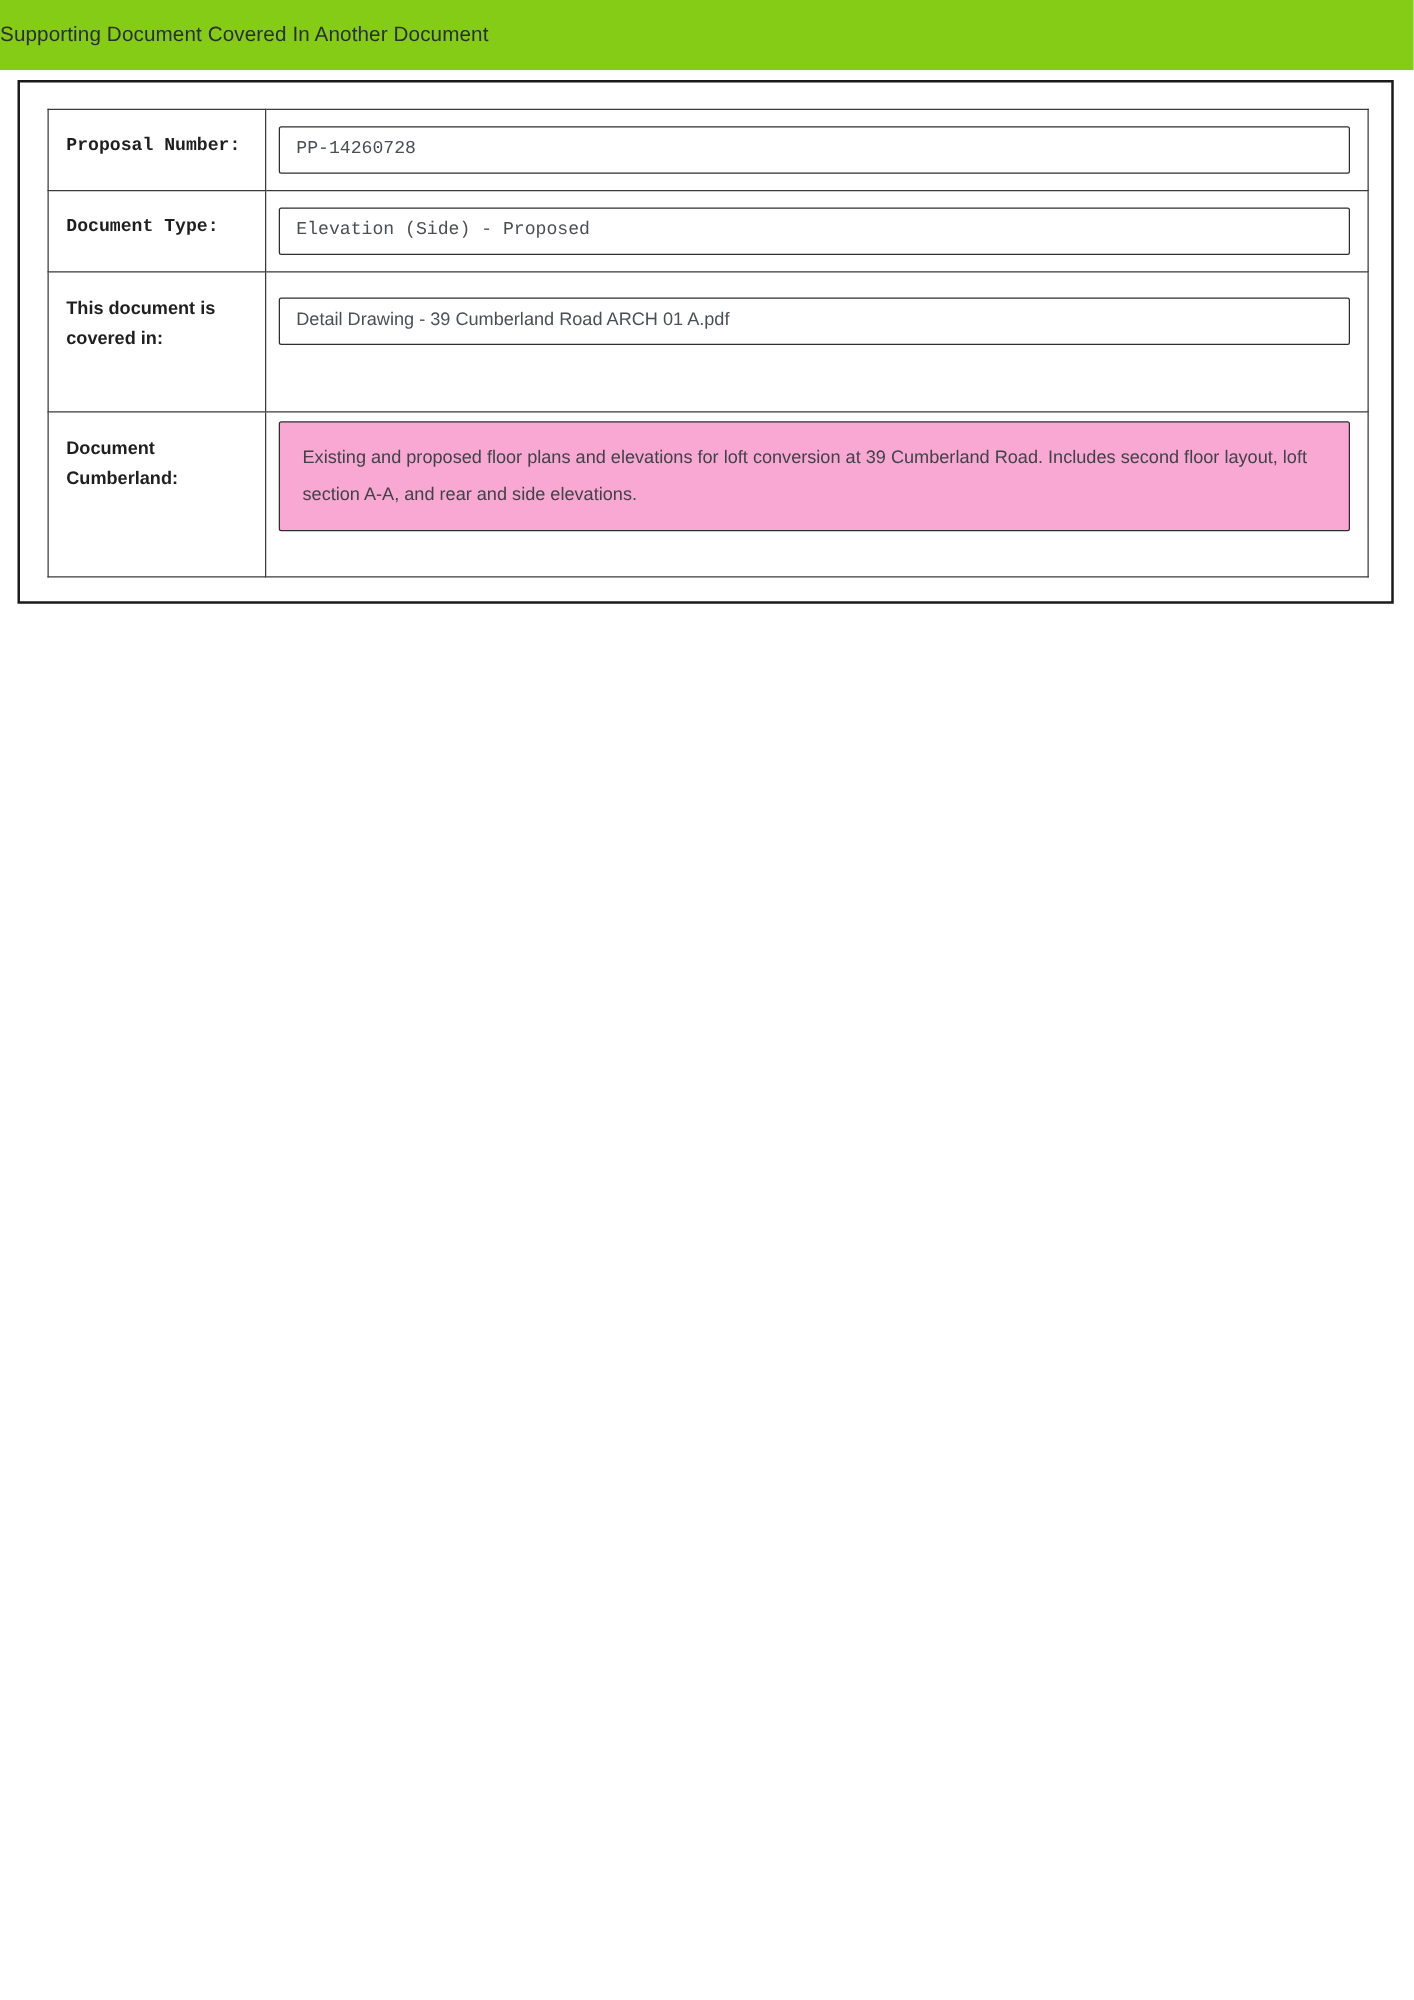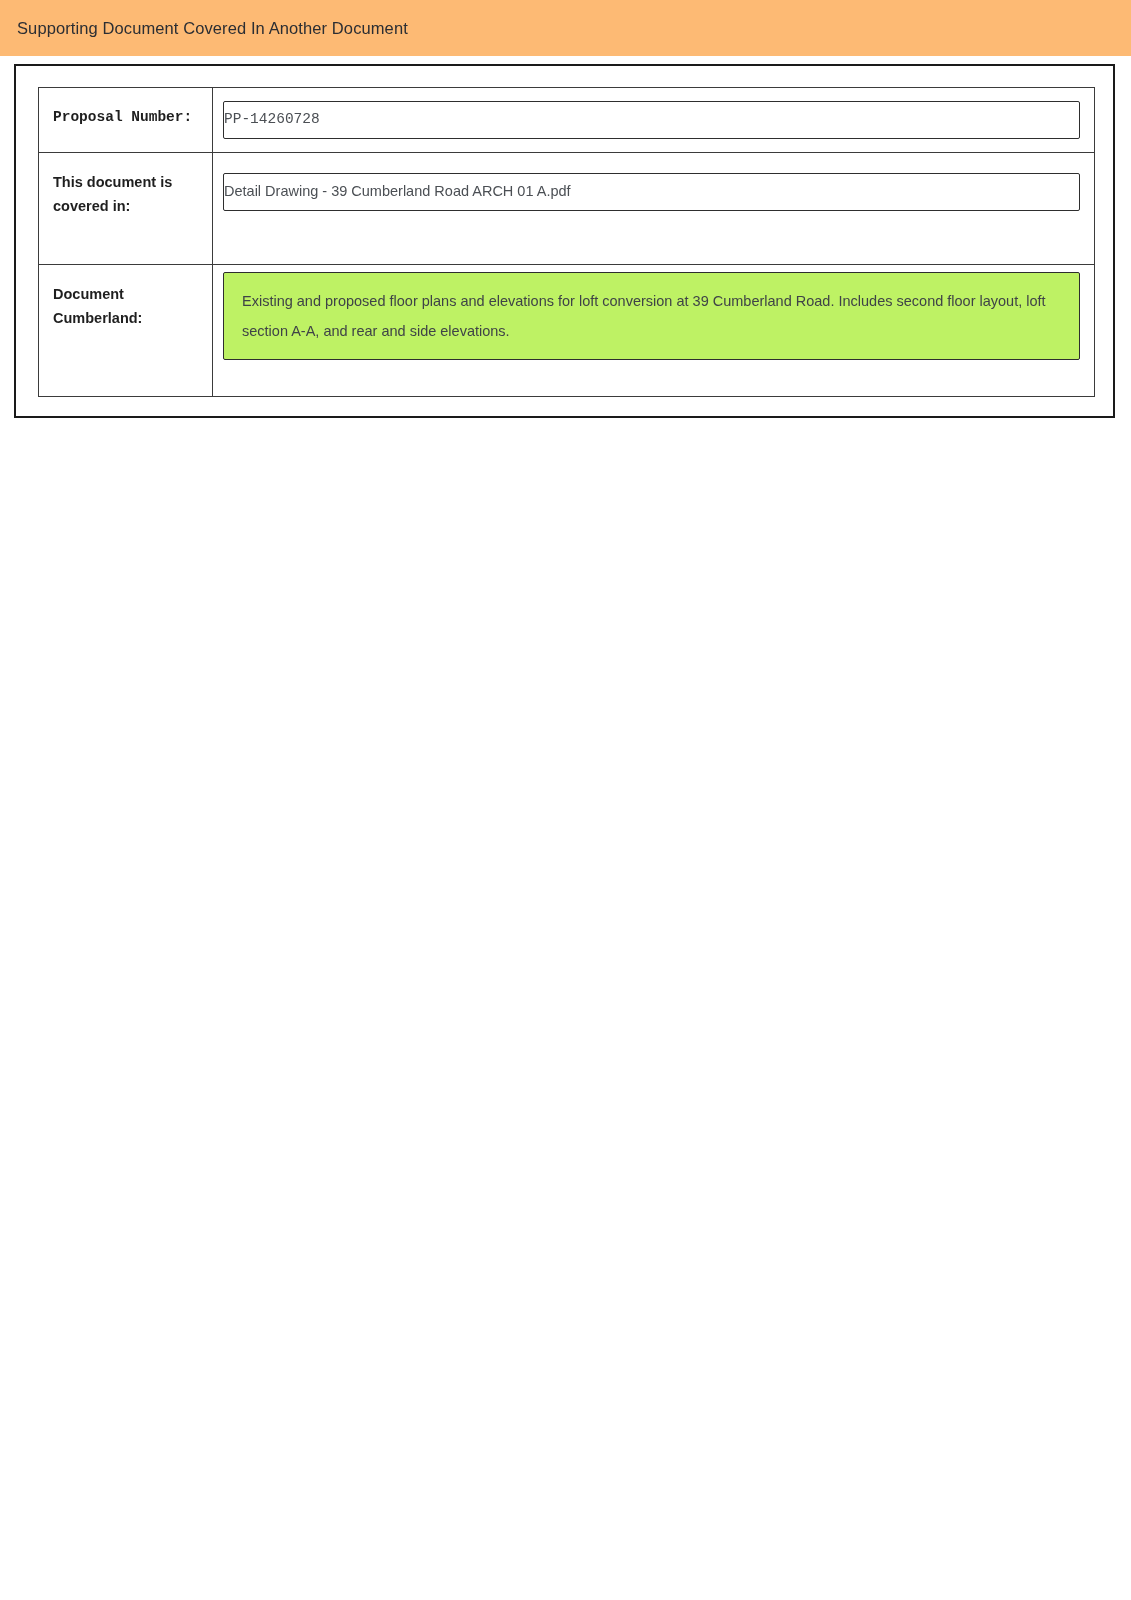--- a/index.html
+++ b/index.html
@@ -8,24 +8,23 @@
     width: 1131px;
     min-height: 1600px;
     background: #ffffff;
     font-family: "Liberation Sans", "DejaVu Sans", sans-serif;
   }
 
   
   .header-bar {
     width: 100%;
     height: 56px;
-    background: #fdba74;
+    background: #84cc16;
     display: flex;
     align-items: center;
-    padding-left: 17px;
   }
   .header-title {
     font-size: 16.5px;
     color: #2b2e33;
     letter-spacing: 0.1px;
   }
 
   
   .outer-panel {
     margin: 8px 16px 0 14px;
@@ -59,32 +58,32 @@
   tr.row-tall td { height: 132px; }
 
   
   .field-box {
     border: 1.5px solid #2e2e2e;
     border-radius: 2px;
     background: #ffffff;
     margin: 13px 14px 0 10px;
     height: 38px;
     line-height: 35px;
-    padding-left: 0;
+    padding-left: 13px;
     font-size: 14.5px;
     color: #4b4f54;
     white-space: nowrap;
     overflow: hidden;
   }
   tr.row-med .field-box { margin-top: 20px; }
 
   .field-box-multiline {
     border: 1.5px solid #2e2e2e;
     border-radius: 2px;
-    background: #bef264;
+    background: #f9a8d4;
     margin: 7px 14px 0 10px;
     height: 88px;
     padding: 13px 20px 0 18px;
     font-size: 14.5px;
     color: #3f4347;
     line-height: 30px;
     overflow: hidden;
   }
 </style>
 </head>
@@ -99,20 +98,26 @@
 
     <tbody>
         <tr class="row-std">
       <td class="label-cell">Proposal Number:</td>
       <td class="value-cell">
         <div class="field-box">PP-14260728</div>
       </td>
     </tr>
 
 
+    <tr class="row-std">
+      <td class="label-cell">Document Type:</td>
+      <td class="value-cell">
+        <div class="field-box">Elevation (Side) - Proposed</div>
+      </td>
+    </tr>
 
     <tr class="row-med">
       <td class="label-cell">This document is covered in:</td>
       <td class="value-cell">
         <div class="field-box">Detail Drawing - 39 Cumberland Road ARCH 01 A.pdf</div>
       </td>
     </tr>
 
     <tr class="row-tall">
       <td class="label-cell">Document Cumberland:</td>

